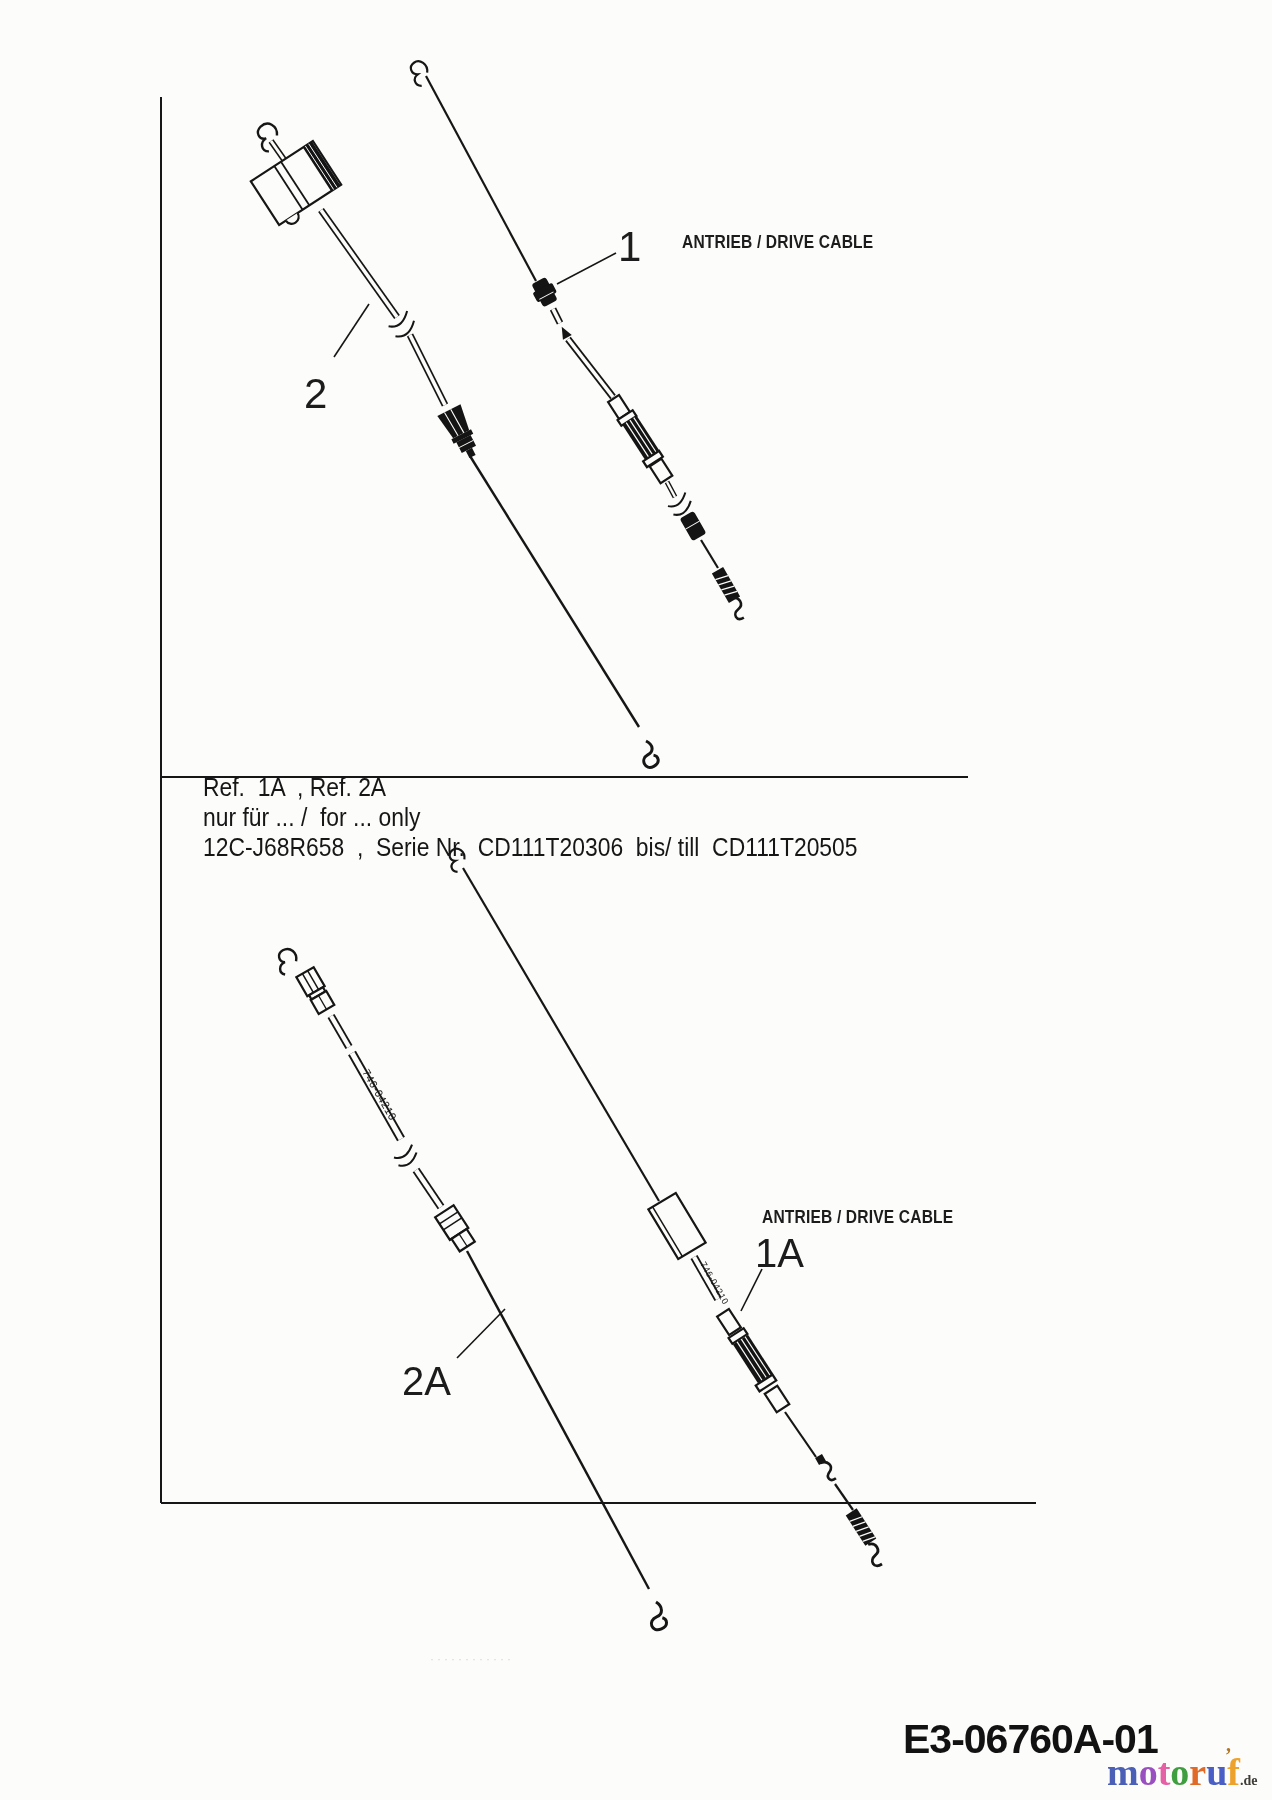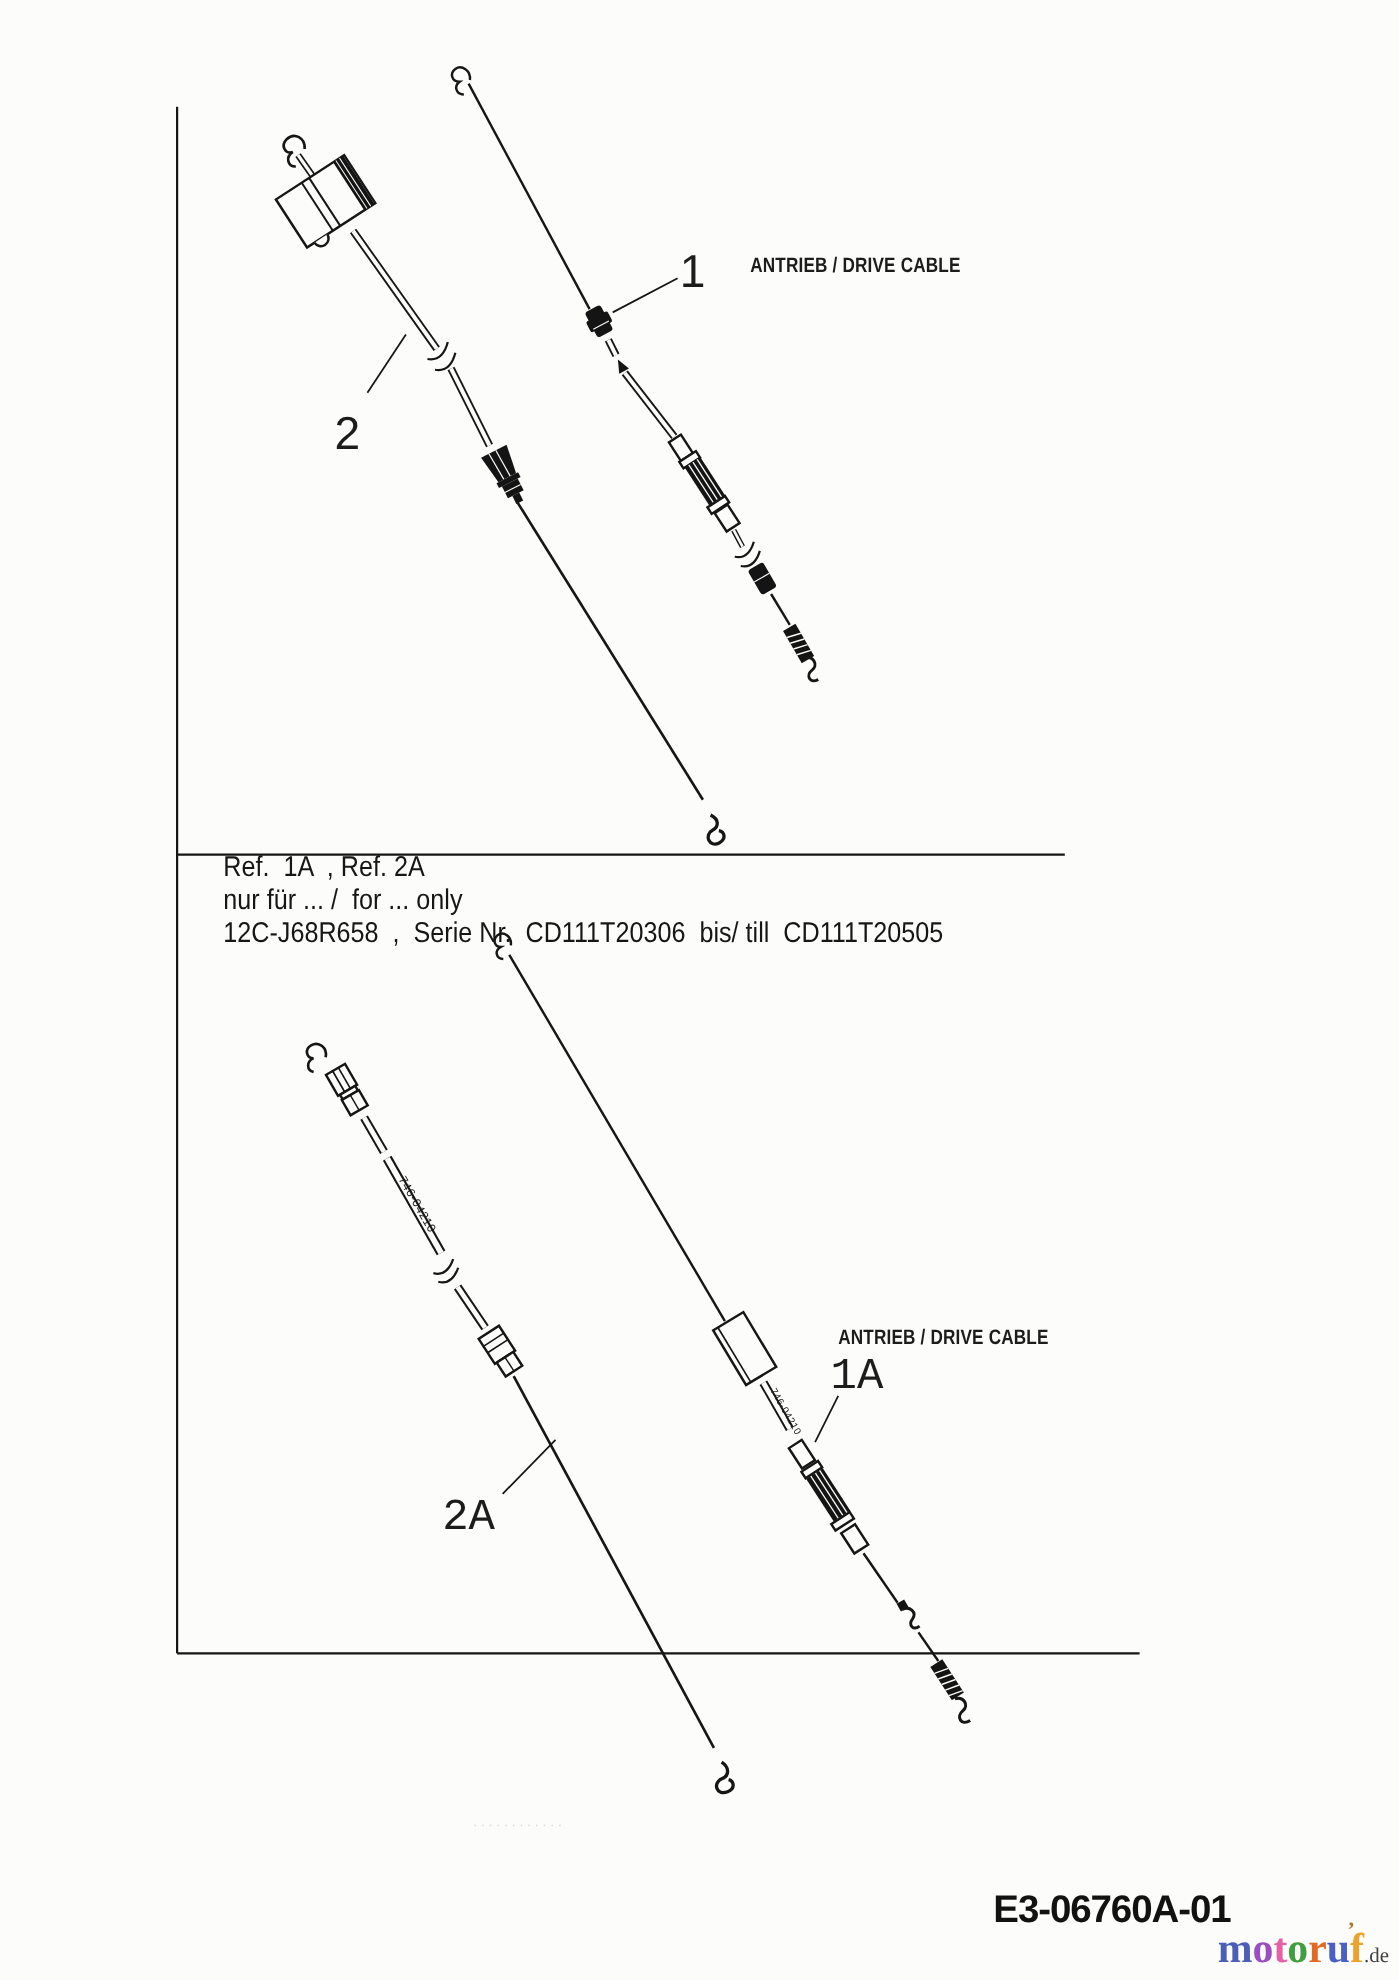--- a/index.html
+++ b/index.html
@@ -1,28 +1,28 @@
 <!DOCTYPE html>
 <html><head>
 <meta charset="utf-8">
 <style>
   html,body{margin:0;padding:0;}
   body{width:1272px;height:1800px;background:#fcfcfa;position:relative;overflow:hidden;
        font-family:"Liberation Sans",sans-serif;color:#161616;}
   .abs{position:absolute;}
   .callout{font-size:42px;line-height:1;color:#1c1c1c;white-space:nowrap;}
-  .callout-sm{font-size:40px;line-height:1;color:#1c1c1c;white-space:nowrap;font-family:Liberation Mono, monospace;}
+  .callout-sm{font-size:40px;line-height:1;color:#1c1c1c;white-space:nowrap;}
   .cond{font-size:19px;font-weight:bold;letter-spacing:.2px;white-space:nowrap;
         transform:scaleX(.82);transform-origin:left top;color:#1c1c1c;}
   .note{font-size:26px;line-height:30px;white-space:pre;letter-spacing:0;
         transform:scaleX(.88);transform-origin:left top;color:#161616;}
-  .dwg{font-size:35px;font-weight:bold;letter-spacing:-1px;color:#121212;white-space:nowrap;}
+  .dwg{font-size:41px;font-weight:bold;letter-spacing:-1px;color:#121212;white-space:nowrap;}
   .logo-wrap{font-family:"Liberation Serif",serif;font-size:38px;font-weight:bold;
              line-height:1;white-space:nowrap;}
-  .logo-suffix{font-size:19px;font-weight:normal;text-align:right;}
+  .logo-suffix{font-size:14px;font-weight:bold;text-align:right;}
   .logo-mark{position:absolute;left:118px;top:-8px;font-size:20px;line-height:1;}
   .faint{color:#d6d6d2;font-size:12px;letter-spacing:3px;white-space:nowrap;}
   svg .ln{stroke:#161616;fill:none;}
   svg .tube{stroke:#161616;fill:none;}
   svg .tubein{stroke:#fcfcfa;fill:none;}
   svg .outl{fill:#fcfcfa;stroke:#161616;stroke-width:2.2;}
   svg .dark{fill:#141414;stroke:none;}
   svg .wht{stroke:#fcfcfa;fill:none;}
   svg text.print{font-family:"Liberation Sans",sans-serif;fill:#1a1a1a;letter-spacing:.5px;}
 </style>

